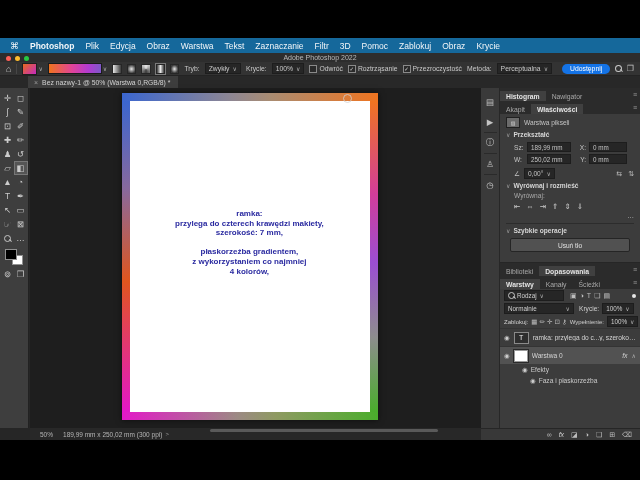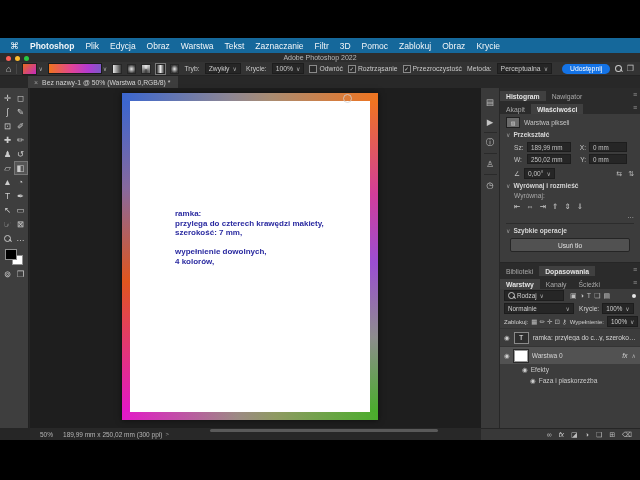--- a/index.html
+++ b/index.html
@@ -64,21 +64,21 @@
   .tgrid{display:grid;grid-template-columns:13px 13px;grid-auto-rows:14px;justify-items:center;align-items:center;}
   .tc{font-size:8.5px;color:#cccccc;width:12px;height:12px;display:flex;align-items:center;justify-content:center;}
   .tc.sel{background:#555;outline:1px solid #777;}
   .swatches{position:relative;width:18px;height:16px;margin-top:4px;}
   .fg{position:absolute;left:0;top:0;width:10px;height:9px;background:#000;border:1px solid #909090;}
   .bg{position:absolute;right:0;bottom:0;width:9px;height:8px;background:#fff;border:1px solid #909090;}
   .below-sw{display:grid;grid-template-columns:13px 13px;grid-auto-rows:13px;justify-items:center;align-items:center;margin-top:2px;}
 
   
   .canvas{position:absolute;left:30px;top:0;width:451px;height:340px;background:#1e1e1e;}
-  .doc{position:absolute;left:92px;top:5px;width:256px;height:327px;background:#fff;box-shadow:0 0 6px rgba(0,0,0,.6);}
+  .doc{position:absolute;left:92px;top:5px;width:256px;height:327px;background:#fff;box-shadow:0 0 6px rgba(0,0,0,.6);text-align:center;}
   .f-top{position:absolute;left:0;top:0;width:100%;height:8px;
          background:linear-gradient(90deg,#3b66cf 0%,#8d8694 42%,#a98c72 58%,#ef7420 100%);}
   .f-bottom{position:absolute;left:0;bottom:0;width:100%;height:8px;
          background:linear-gradient(90deg,#e418c8 0%,#9c8a84 45%,#8f9a62 60%,#4aad2c 100%);}
   .f-left{position:absolute;left:0;top:8px;bottom:8px;width:8px;
          background:linear-gradient(180deg,#3b66cf 0%,#87699e 28%,#e0561e 58%,#e418c8 100%);}
   .f-right{position:absolute;right:0;top:8px;bottom:8px;width:8px;
          background:linear-gradient(180deg,#ef7420 0%,#d23d9a 30%,#9b4ed2 52%,#8d8d8d 76%,#4aad2c 100%);}
   .doctext{position:absolute;left:53px;top:116px;font-size:8px;font-weight:bold;color:#2a2aa0;line-height:9.6px;white-space:nowrap;}
   .doctext .blank{height:9.6px;}
@@ -262,21 +262,22 @@
       <div class="doc">
         <div class="f-top"></div>
         <div class="f-bottom"></div>
         <div class="f-left"></div>
         <div class="f-right"></div>
         <div class="doctext">
           <div class="cl">ramka:</div>
           <div class="cl">przylega do czterech krawędzi makiety,</div>
           <div class="cl">szerokość: 7 mm,</div>
           <div class="cl blank"></div>
-          <div class="cl">wypełnienie dowolnych,</div>
+          <div class="cl">płaskorzeźba gradientem,</div>
+          <div class="cl">z wykorzystaniem co najmniej</div>
           <div class="cl">4 kolorów,</div>
           <div class="cl blank"></div>
         </div>
       </div>
       <div class="annot"></div>
     </div>
 
     <div class="dock">
       <div class="strip">
         <span class="si">▤</span>

